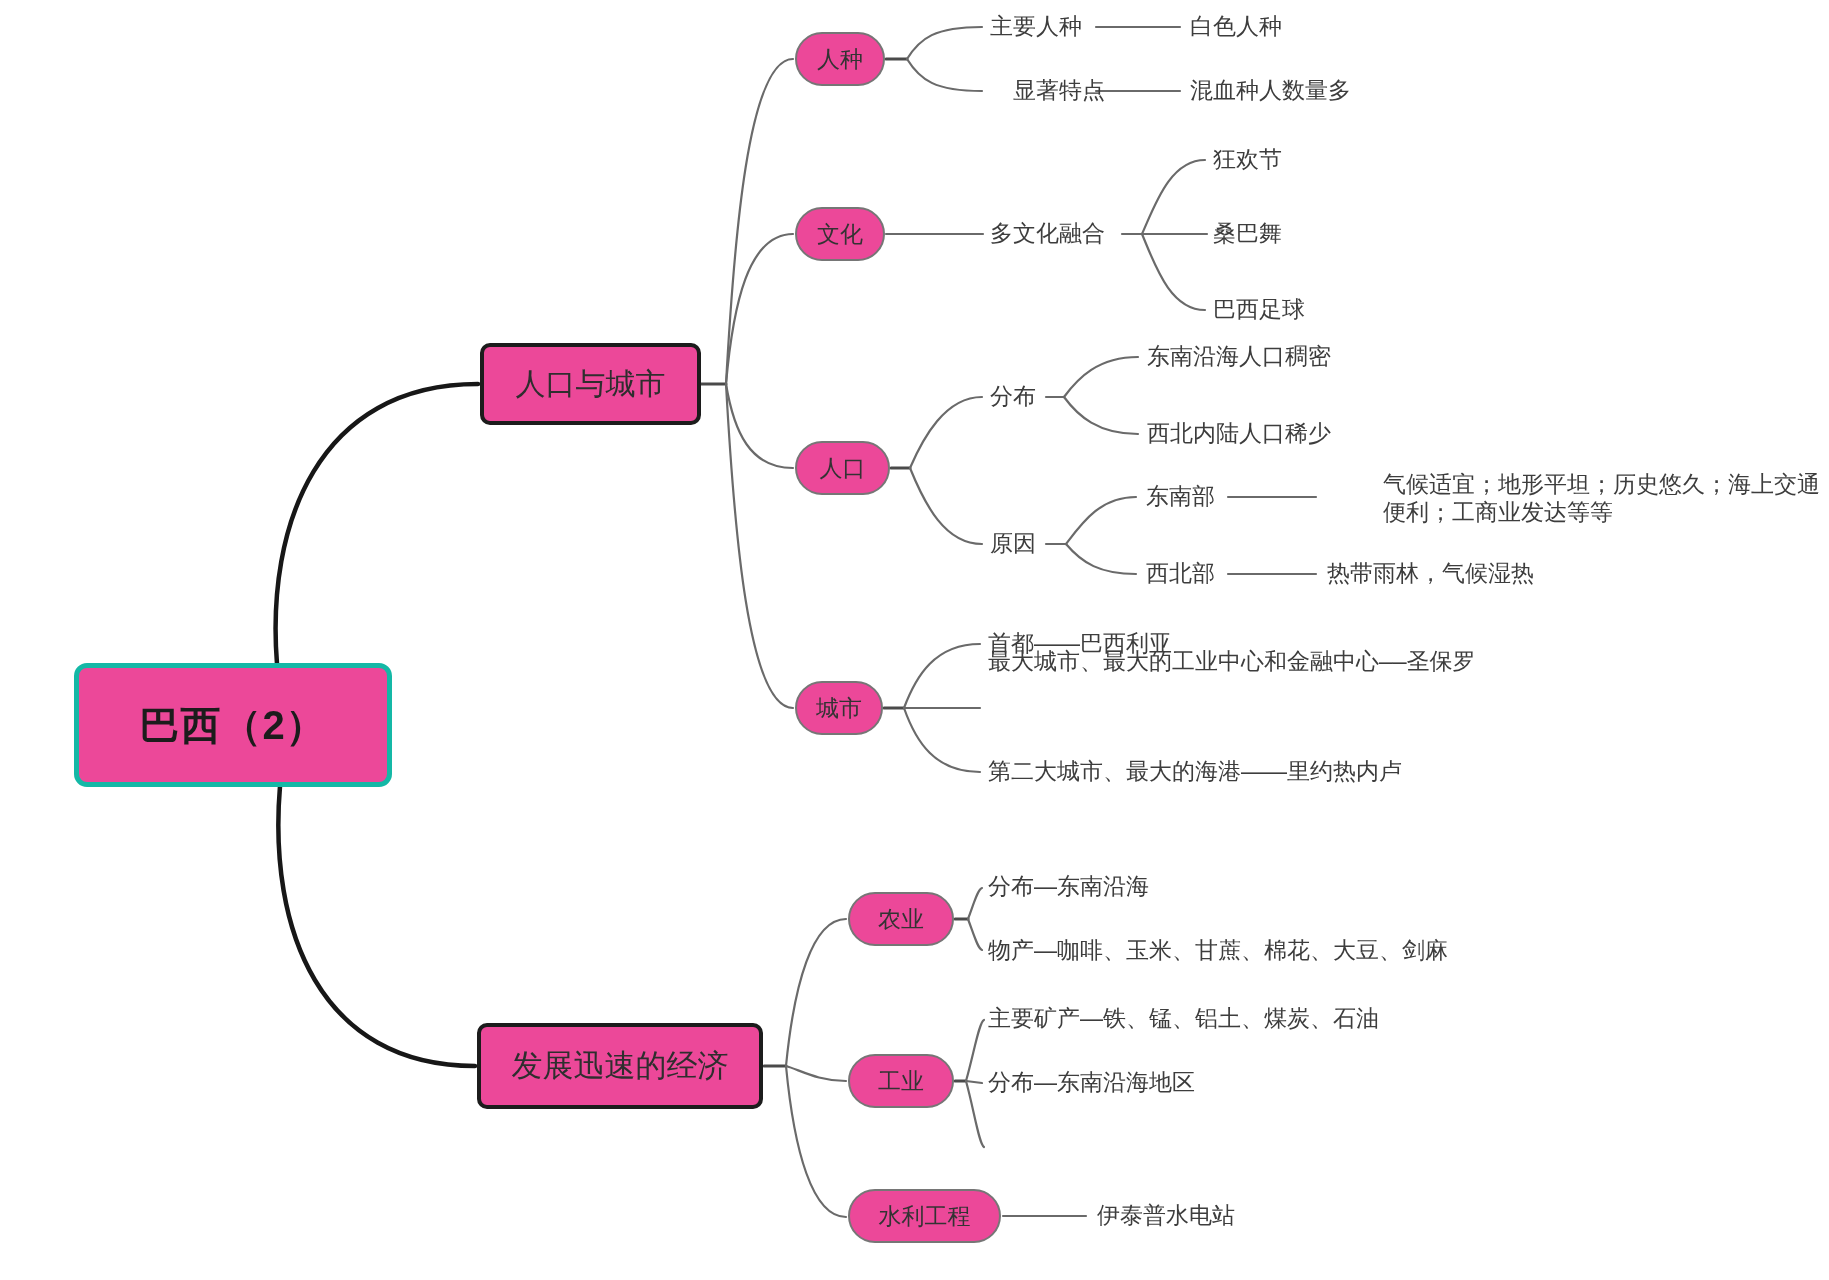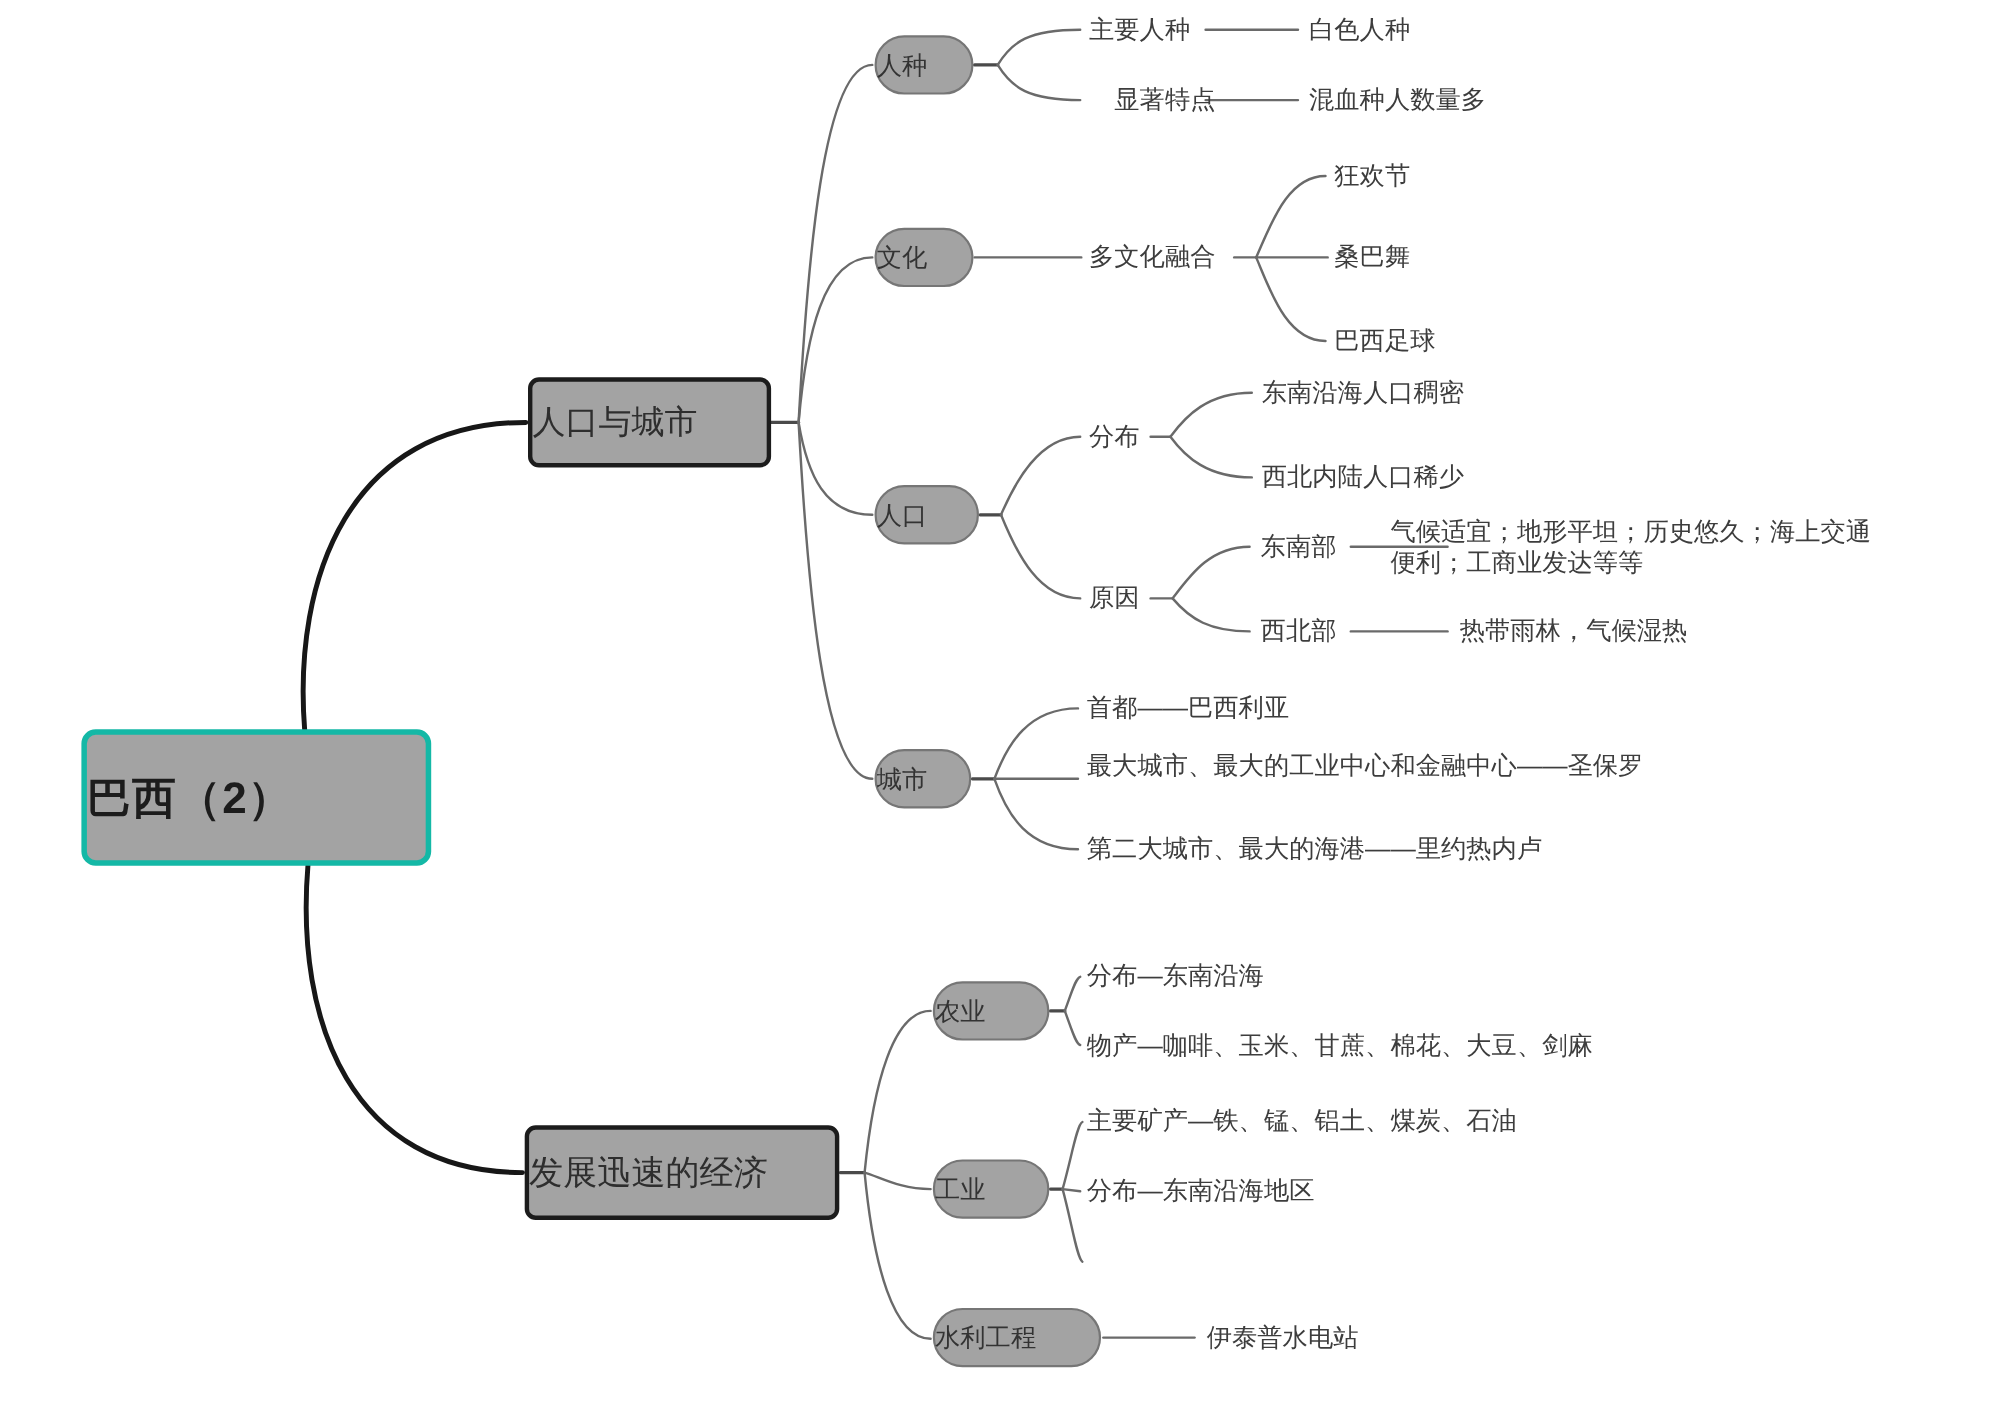--- a/index.html
+++ b/index.html
@@ -2,21 +2,21 @@
 <html><head>
 <meta charset="utf-8">
 <style>
   html,body{margin:0;padding:0;}
   body{
     width:1829px;height:1280px;position:relative;background:#ffffff;
     font-family:"Liberation Sans","DejaVu Sans",sans-serif;overflow:hidden;
   }
   #canvas{position:absolute;left:0;top:0;width:1829px;height:1280px;}
   svg.wires{position:absolute;left:0;top:0;z-index:1;}
-  .node{position:absolute;z-index:2;background:#a3a3a3;display:flex;align-items:center;box-sizing:border-box;}
+  .node{position:absolute;z-index:2;background:#ec4899;display:flex;align-items:center;justify-content:center;box-sizing:border-box;}
   .root-box{
     border:5px solid #14b8a6;border-radius:13px;
     font-size:40px;font-weight:bold;color:#1c1c1c;letter-spacing:1px;
   }
   .branch-box{
     border:4px solid #1c1c1c;border-radius:10px;
     font-size:30px;color:#2e2e2e;
   }
   .pill{
     border:2.5px solid #767676;border-radius:28px;
@@ -142,26 +142,26 @@
   <div class="lbl" style="left:990px;top:234px;">多文化融合</div>
   <div class="lbl" style="left:1213px;top:160px;">狂欢节</div>
   <div class="lbl" style="left:1213px;top:234px;">桑巴舞</div>
   <div class="lbl" style="left:1213px;top:310px;">巴西足球</div>
 
   <div class="lbl" style="left:990px;top:397px;">分布</div>
   <div class="lbl" style="left:1147px;top:357px;">东南沿海人口稠密</div>
   <div class="lbl" style="left:1147px;top:434px;">西北内陆人口稀少</div>
   <div class="lbl" style="left:990px;top:544px;">原因</div>
   <div class="lbl" style="left:1146px;top:497px;">东南部</div>
-  <div class="lbl wrap" style="left:1264px;top:470px;transform:none;font-family:Liberation Serif, serif;">气候适宜；地形平坦；历史悠久；海上交通便利；工商业发达等等</div>
+  <div class="lbl wrap" style="left:1383px;top:470px;transform:none;">气候适宜；地形平坦；历史悠久；海上交通便利；工商业发达等等</div>
   <div class="lbl" style="left:1146px;top:574px;">西北部</div>
   <div class="lbl" style="left:1327px;top:574px;">热带雨林，气候湿热</div>
 
   <div class="lbl" style="left:988px;top:644px;">首都——巴西利亚</div>
-  <div class="lbl" style="left:988px;top:696px;">最大城市、最大的工业中心和金融中心——圣保罗</div>
+  <div class="lbl" style="left:988px;top:664px;font-family:Liberation Mono, monospace;">最大城市、最大的工业中心和金融中心——圣保罗</div>
   <div class="lbl" style="left:988px;top:772px;">第二大城市、最大的海港——里约热内卢</div>
 
   <div class="lbl" style="left:988px;top:887px;">分布—东南沿海</div>
   <div class="lbl" style="left:988px;top:951px;">物产—咖啡、玉米、甘蔗、棉花、大豆、剑麻</div>
 
   <div class="lbl" style="left:988px;top:1019px;">主要矿产—铁、锰、铝土、煤炭、石油</div>
   <div class="lbl" style="left:988px;top:1083px;">分布—东南沿海地区</div>
 
   <div class="lbl" style="left:1097px;top:1216px;">伊泰普水电站</div>
 

